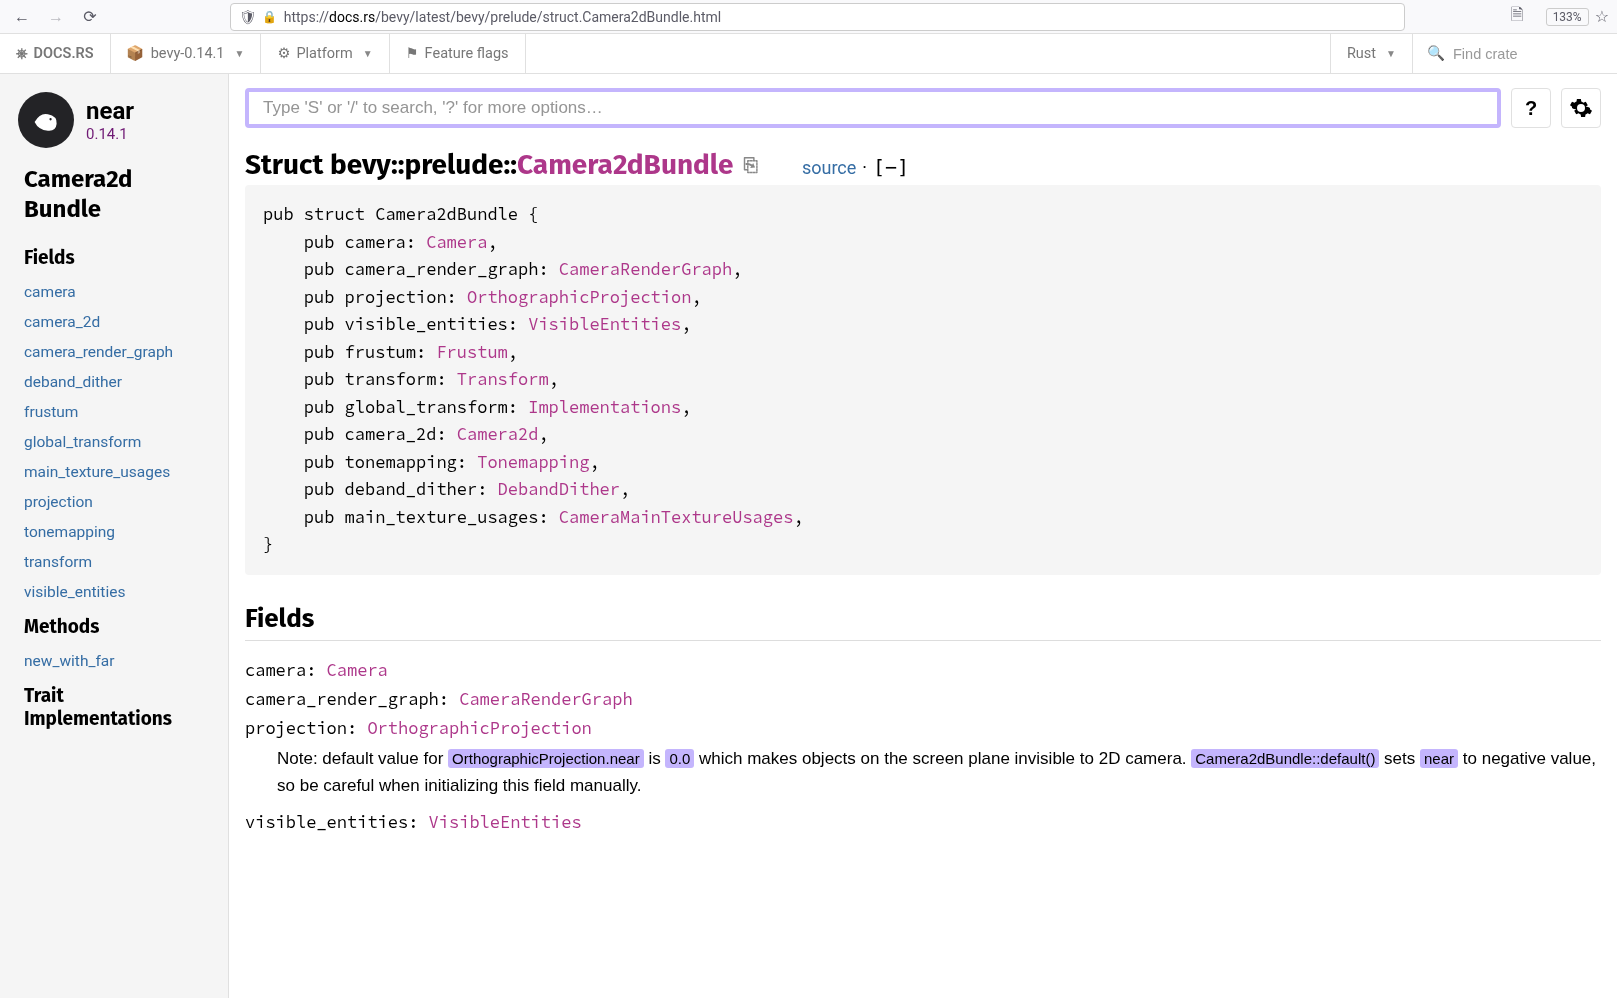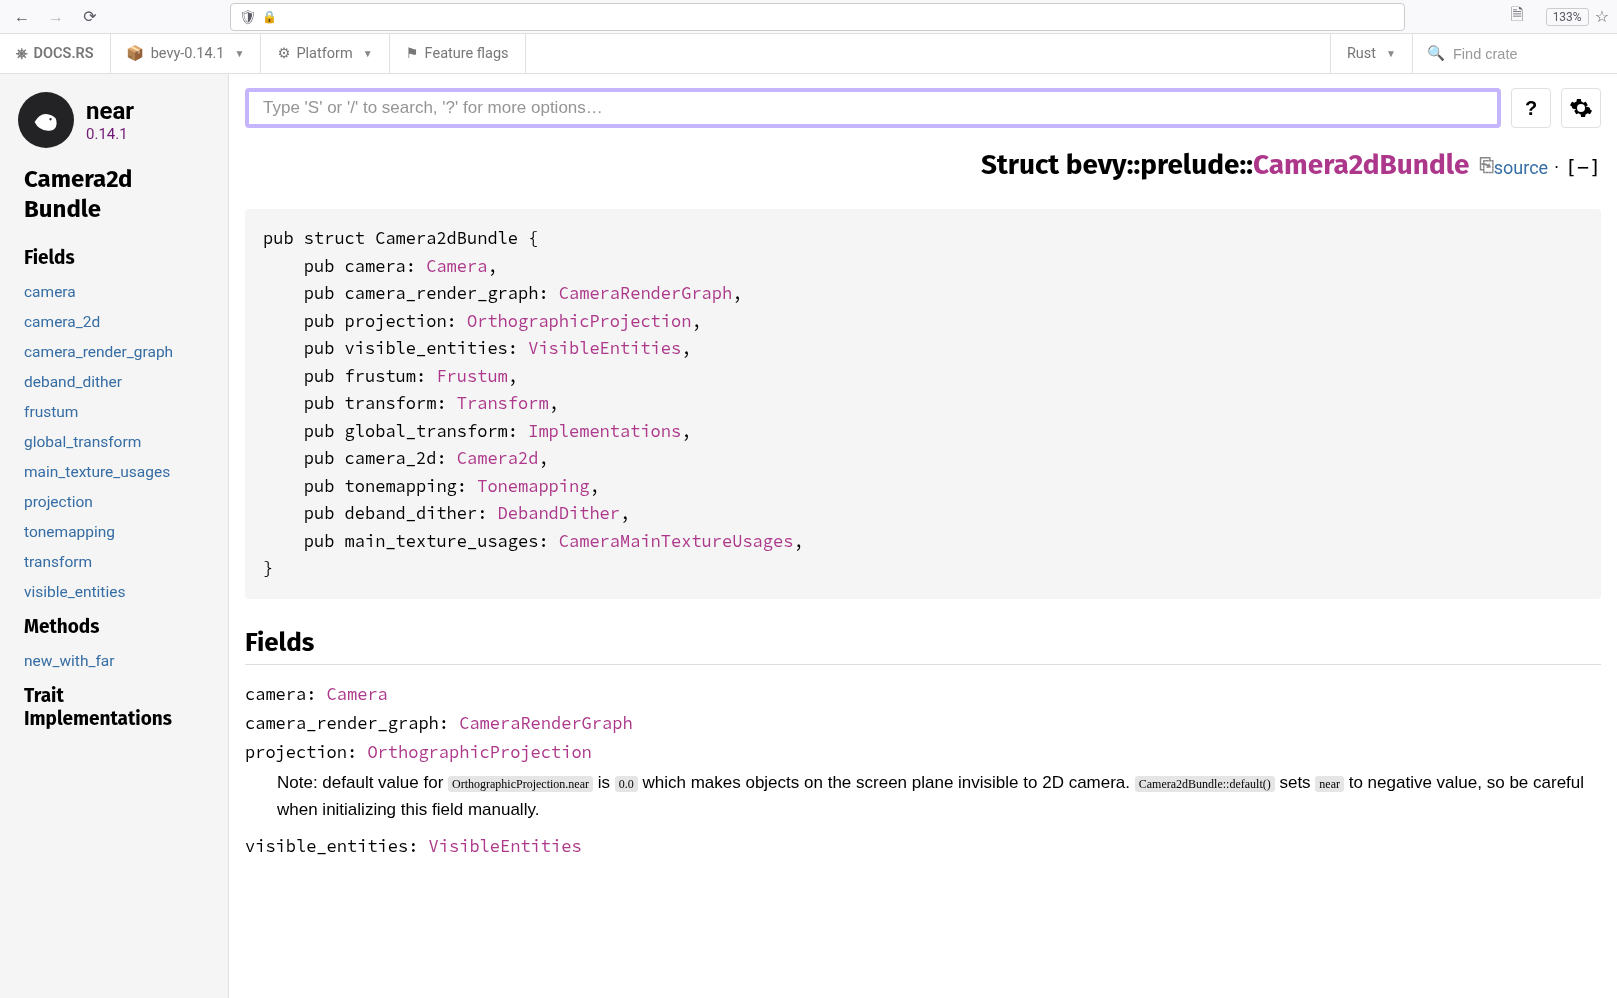--- a/index.html
+++ b/index.html
@@ -43,51 +43,52 @@
 
 
 .content { flex: 1; overflow-y: auto; padding: 14px 16px 40px 16px; }
 .search-row { display: flex; gap: 10px; margin-bottom: 20px; }
 .search-input { flex: 1; height: 40px; border: 4px solid #c4b5fd; border-radius: 4px; padding: 0 14px; font-size: 17px; outline: none; }
 .search-input::placeholder { color: #959595; }
 .help-btn, .settings-btn { width: 40px; height: 40px; border: 1px solid #e0e0e0; border-radius: 4px; background: #fff; display: flex; align-items: center; justify-content: center; font-size: 20px; font-weight: 700; cursor: pointer; }
 .settings-btn svg { width: 24px; height: 24px; }
 
 
-.main-heading { display: flex; align-items: baseline; justify-content: flex-end; margin: 10px 0 28px 0; }
+.main-heading { display: flex; align-items: baseline; justify-content: flex-start; margin: 10px 0 4px 0; gap: 44px; }
 .main-heading h1 { font-family: "Fira Sans", sans-serif; font-size: 28px; font-weight: 700; display: flex; align-items: center; gap: 10px; }
 .main-heading .struct-name { color: #ad378a; }
 .main-heading .copy-icon { color: #888; cursor: pointer; font-size: 18px; }
 .heading-right { font-size: 18px; color: #000; display: flex; gap: 6px; align-items: baseline; }
 .heading-right .src-link { color: #356da4; }
 .heading-right .toggle { font-family: monospace; cursor: pointer; font-size: 20px; }
 
 
 .item-decl { background: #f5f5f5; border-radius: 4px; padding: 16px 18px; margin-bottom: 28px; }
 .item-decl pre { font-family: "Source Code Pro", Menlo, Consolas, monospace; font-size: 17px; line-height: 1.62; white-space: pre; }
 .item-decl .type-link { color: #ad378a; }
 
 
 .section-header { font-family: "Fira Sans", sans-serif; font-size: 26px; font-weight: 700; border-bottom: 1px solid #ddd; padding-bottom: 6px; margin-bottom: 16px; }
 .field-item { font-family: "Source Code Pro", Menlo, Consolas, monospace; font-size: 17px; line-height: 1.6; margin-bottom: 2px; }
 .field-item .type-link { color: #ad378a; }
 .field-note { font-family: -apple-system, sans-serif; font-size: 17px; line-height: 1.55; margin: 4px 0 10px 32px; }
-.field-note code { font-family: Liberation Serif, serif; font-size: 12px; background: #e5e5e5; padding: 1px 4px; border-radius: 3px; }
+.field-note code { font-family: Liberation Sans, sans-serif; font-size: 15px; background: #c4b5fd; padding: 1px 4px; border-radius: 3px; }
 
 </style>
 </head>
 <body>
 
 <div class="browser-chrome">
   <button class="nav-btn">←</button>
   <button class="nav-btn" style="opacity:.4">→</button>
   <button class="nav-btn">⟳</button>
   <div class="url-bar">
     <span>🛡</span>
     <span class="lock">🔒</span>
+    <span class="url-text"><span>https://</span><span class="domain">docs.rs</span><span>/bevy/latest/bevy/prelude/struct.Camera2dBundle.html</span></span>
   </div>
   <div class="chrome-right">
     <span class="reader-icon">🗎</span>
     <span class="zoom-badge">133%</span>
     <span class="star-icon">☆</span>
   </div>
 </div>
 
 <nav class="docsrs-nav">
   <div class="docsrs-item logo">

